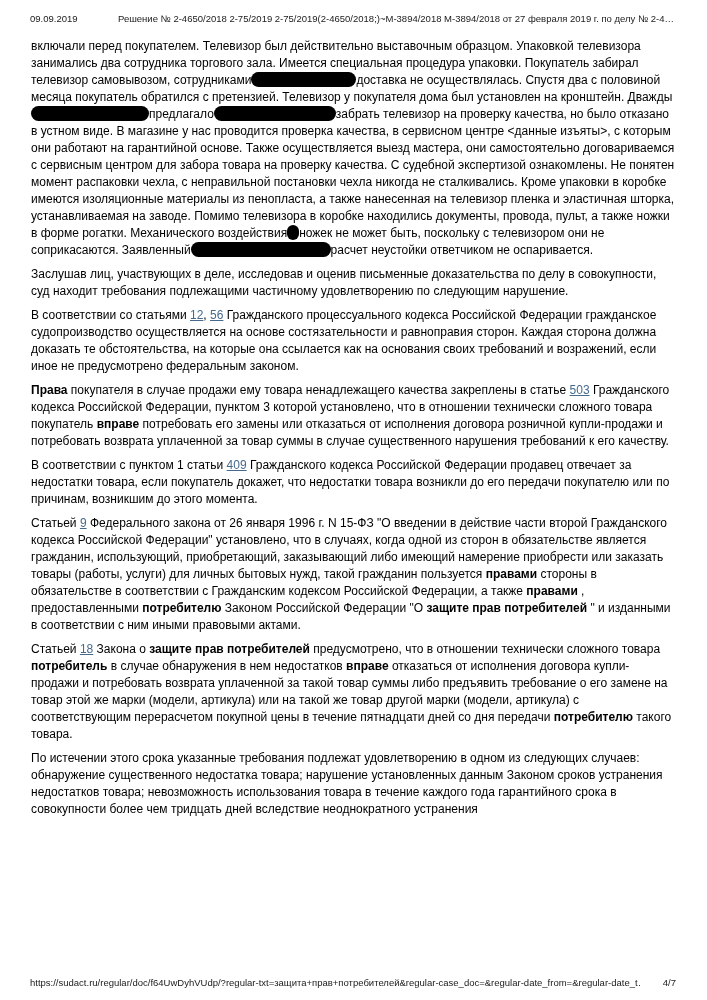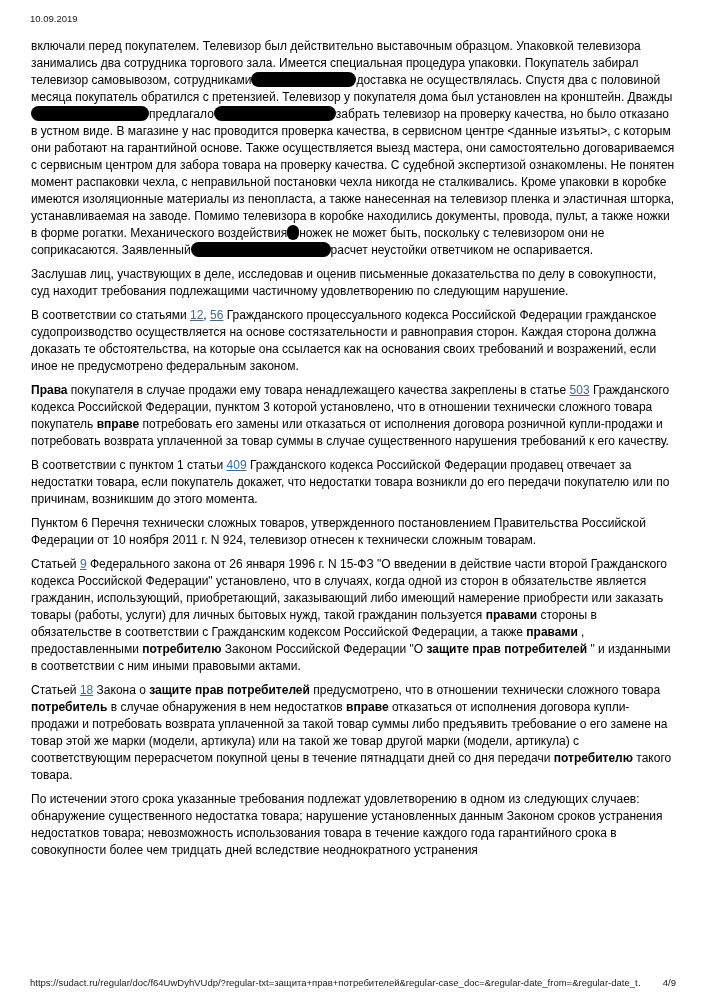--- a/index.html
+++ b/index.html
@@ -63,31 +63,31 @@
     white-space: nowrap;
     overflow: hidden;
     max-width: 610px;
   }
   .print-page-num { white-space: nowrap; margin-left: 18px; }
 </style>
 </head>
 <body style="--link: #46698c; color: rgb(0, 0, 0);">
 
 <div class="print-header">
-  <span class="print-date">10.09.2019</span>
+  <span class="print-date">09.09.2019</span>
+  <span class="print-title">Решение № 2-4650/2018 2-75/2019 2-75/2019(2-4650/2018;)~М-3894/2018 М-3894/2018 от 27 февраля 2019 г. по делу № 2-4…</span>
 </div>
 
 <div class="content">
     <p class="para">включали перед покупателем. Телевизор был действительно выставочным образцом. Упаковкой телевизора занимались два сотрудника торгового зала. Имеется специальная процедура упаковки. Покупатель забирал телевизор самовывозом, сотрудниками<span class="redact" style="width: 105px;"></span>доставка не осуществлялась. Спустя два с половиной месяца покупатель обратился с претензией. Телевизор у покупателя дома был установлен на кронштейн. Дважды<span class="redact" style="width: 118px;"></span>предлагало<span class="redact" style="width: 122px;"></span>забрать телевизор на проверку качества, но было отказано в устном виде. В магазине у нас проводится проверка качества, в сервисном центре &lt;данные изъяты&gt;, с которым они работают на гарантийной основе. Также осуществляется выезд мастера, они самостоятельно договариваемся с сервисным центром для забора товара на проверку качества. С судебной экспертизой ознакомлены. Не понятен момент распаковки чехла, с неправильной постановки чехла никогда не сталкивались. Кроме упаковки в коробке имеются изоляционные материалы из пенопласта, а также нанесенная на телевизор пленка и эластичная шторка, устанавливаемая на заводе. Помимо телевизора в коробке находились документы, провода, пульт, а также ножки в форме рогатки. Механического воздействия<span class="redact" style="width: 12px;"></span>ножек не может быть, поскольку с телевизором они не соприкасаются. Заявленный<span class="redact" style="width: 140px;"></span>расчет неустойки ответчиком не оспаривается.</p>
     <p class="para">Заслушав лиц, участвующих в деле, исследовав и оценив письменные доказательства по делу в совокупности, суд находит требования подлежащими частичному удовлетворению по следующим нарушение.</p>
     <p class="para">В соответствии со статьями <a class="doc-link" href="#">12</a>, <a class="doc-link" href="#">56</a> Гражданского процессуального кодекса Российской Федерации гражданское судопроизводство осуществляется на основе состязательности и равноправия сторон. Каждая сторона должна доказать те обстоятельства, на которые она ссылается как на основания своих требований и возражений, если иное не предусмотрено федеральным законом.</p>
     <p class="para"><b>Права</b> покупателя в случае продажи ему товара ненадлежащего качества закреплены в статье <a class="doc-link" href="#">503</a> Гражданского кодекса Российской Федерации, пунктом 3 которой установлено, что в отношении технически сложного товара покупатель <b>вправе</b> потребовать его замены или отказаться от исполнения договора розничной купли-продажи и потребовать возврата уплаченной за товар суммы в случае существенного нарушения требований к его качеству.</p>
     <p class="para">В соответствии с пунктом 1 статьи <a class="doc-link" href="#">409</a> Гражданского кодекса Российской Федерации продавец отвечает за недостатки товара, если покупатель докажет, что недостатки товара возникли до его передачи покупателю или по причинам, возникшим до этого момента.</p>
-    <p class="para">Пунктом 6 Перечня технически сложных товаров, утвержденного постановлением Правительства Российской Федерации от 10 ноября 2011 г. N 924, телевизор отнесен к технически сложным товарам.</p>
     <p class="para">Статьей <a class="doc-link" href="#">9</a> Федерального закона от 26 января 1996 г. N 15-ФЗ "О введении в действие части второй Гражданского кодекса Российской Федерации" установлено, что в случаях, когда одной из сторон в обязательстве является гражданин, использующий, приобретающий, заказывающий либо имеющий намерение приобрести или заказать товары (работы, услуги) для личных бытовых нужд, такой гражданин пользуется <b>правами</b> стороны в обязательстве в соответствии с Гражданским кодексом Российской Федерации, а также <b>правами</b> , предоставленными <b>потребителю</b> Законом Российской Федерации "О <b>защите прав потребителей</b> " и изданными в соответствии с ним иными правовыми актами.</p>
     <p class="para">Статьей <a class="doc-link" href="#">18</a> Закона о <b>защите прав потребителей</b> предусмотрено, что в отношении технически сложного товара <b>потребитель</b> в случае обнаружения в нем недостатков <b>вправе</b> отказаться от исполнения договора купли-продажи и потребовать возврата уплаченной за такой товар суммы либо предъявить требование о его замене на товар этой же марки (модели, артикула) или на такой же товар другой марки (модели, артикула) с соответствующим перерасчетом покупной цены в течение пятнадцати дней со дня передачи <b>потребителю</b> такого товара.</p>
     <p class="para">По истечении этого срока указанные требования подлежат удовлетворению в одном из следующих случаев: обнаружение существенного недостатка товара; нарушение установленных данным Законом сроков устранения недостатков товара; невозможность использования товара в течение каждого года гарантийного срока в совокупности более чем тридцать дней вследствие неоднократного устранения</p>
   </div>
 
 <div class="print-footer">
   <span class="print-url">https://sudact.ru/regular/doc/f64UwDyhVUdp/?regular-txt=защита+прав+потребителей&amp;regular-case_doc=&amp;regular-date_from=&amp;regular-date_t…</span>
-  <span class="print-page-num">4/9</span>
+  <span class="print-page-num">4/7</span>
 </div>
 
 </body></html>

